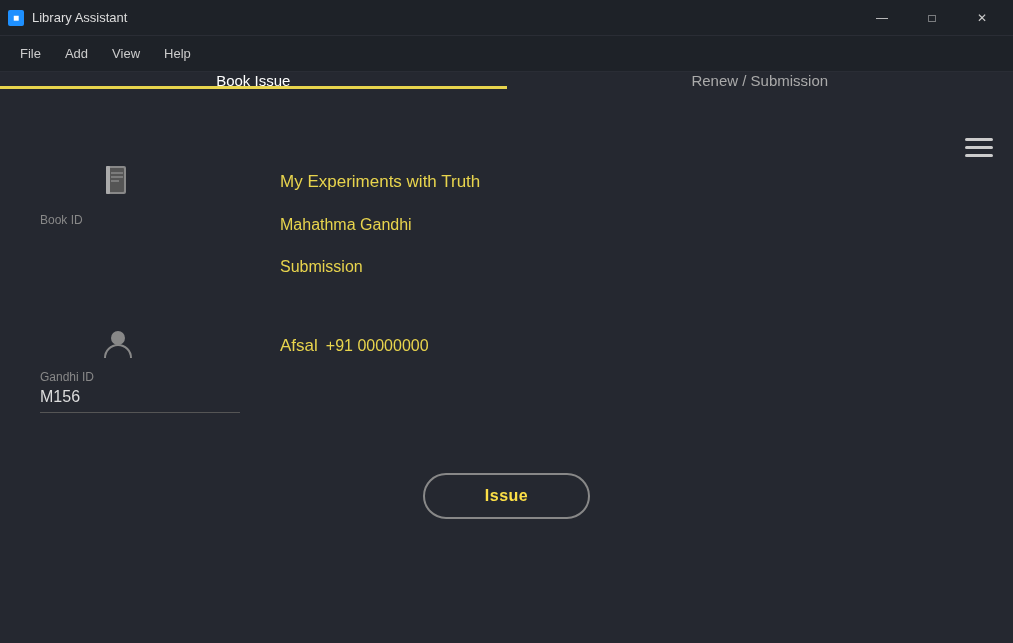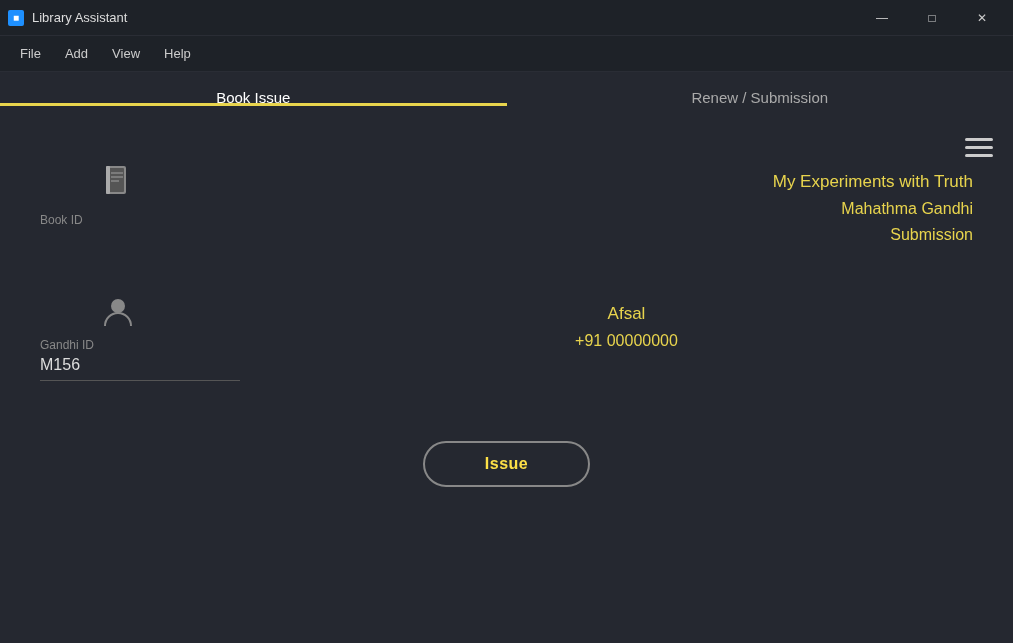--- a/index.html
+++ b/index.html
@@ -87,21 +87,21 @@
       font-size: 13px;
       cursor: pointer;
       border-radius: 3px;
     }
 
     
     .tab-bar {
       height: 50px;
       background: #252830;
       display: flex;
-      align-items: center;
+      align-items: flex-start;
     }
 
     .tab {
       flex: 1;
       display: flex;
       align-items: center;
       justify-content: center;
       font-size: 15px;
       color: #aaa;
       cursor: pointer;
@@ -180,25 +180,25 @@
       color: #ddd;
       padding-bottom: 6px;
       border-bottom: 1px solid #555;
       width: 200px;
     }
 
     
     .book-info {
       display: flex;
       flex-direction: column;
-      align-items: flex-end;
+      align-items: flex-start;
       justify-content: flex-start;
       flex: 1;
       padding-top: 10px;
-      gap: 8px;
+      gap: 24px;
     }
 
     .book-title {
       font-size: 17px;
       color: #e8d44d;
       text-align: center;
     }
 
     .book-author {
       font-size: 16px;
@@ -215,21 +215,21 @@
     
     .member-section {
       display: flex;
       align-items: flex-start;
       margin-top: 50px;
       gap: 0;
     }
 
     .member-info {
       display: flex;
-      flex-direction: column;
+      flex-direction: row;
       align-items: center;
       justify-content: flex-start;
       flex: 1;
       padding-top: 10px;
       gap: 8px;
     }
 
     .member-name {
       font-size: 17px;
       color: #e8d44d;

